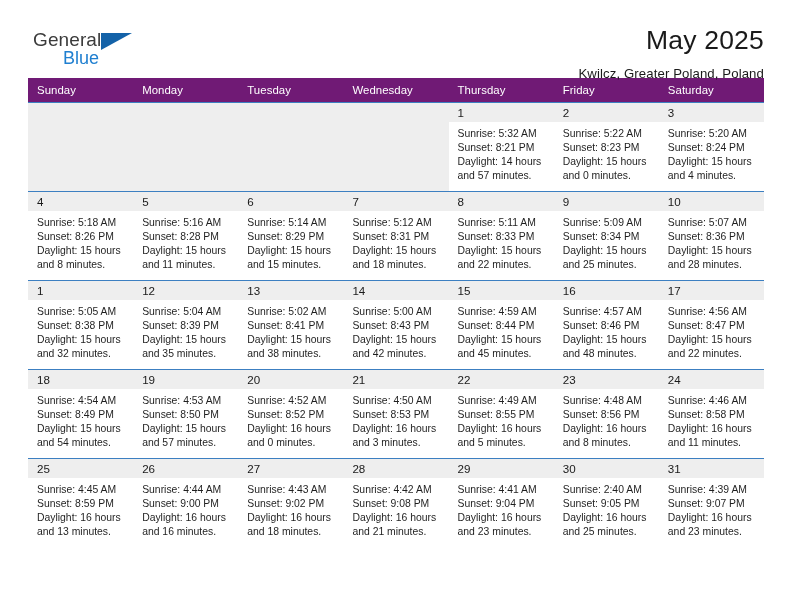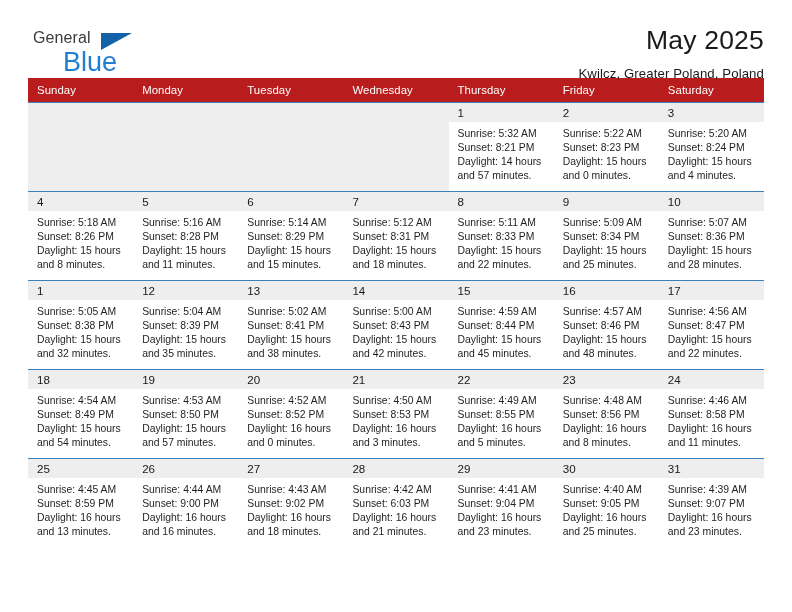--- a/index.html
+++ b/index.html
@@ -25,31 +25,31 @@
     padding: 24px 28px 0 33px;
     height: 78px;
   }
   .logo {
     position: relative;
     width: 120px;
     height: 48px;
     user-select: none;
   }
   .logo-general {
-    font-size: 16px;
+    font-size: 19px;
     letter-spacing: 0.1px;
     color: #3b3b3b;
     font-weight: 400;
     line-height: 1;
     position: absolute;
     top: 6px;
     left: 0;
   }
   .logo-blue {
-    font-size: 27px;
+    font-size: 18px;
     color: #1f7fd0;
     font-weight: 400;
     line-height: 1;
     position: absolute;
     top: 25px;
     left: 30px;
   }
   .logo-tri {
     position: absolute;
     top: 9px;
@@ -79,21 +79,21 @@
   }
 
   
   .calendar {
     margin: 0 28px 0 28px;
     width: 736px;
     border-collapse: collapse;
     table-layout: fixed;
   }
   .calendar th {
-    background: #b91c1c;
+    background: #701a75;
     color: #ffffff;
     font-size: 11.4px;
     font-weight: 400;
     text-align: left;
     padding: 6px 0 6px 9px;
     height: 22px;
     letter-spacing: 0.05px;
   }
   .calendar td {
     vertical-align: top;
@@ -419,38 +419,38 @@
               <div>Sunrise: 4:43 AM</div>
               <div>Sunset: 9:02 PM</div>
               <div>Daylight: 16 hours</div>
               <div>and 18 minutes.</div>
             </div>
           </td>
           <td>
             <div class="daynum-strip">28</div>
             <div class="cell-body">
               <div>Sunrise: 4:42 AM</div>
-              <div>Sunset: 6:03 PM</div>
+              <div>Sunset: 9:08 PM</div>
               <div>Daylight: 16 hours</div>
               <div>and 21 minutes.</div>
             </div>
           </td>
           <td>
             <div class="daynum-strip">29</div>
             <div class="cell-body">
               <div>Sunrise: 4:41 AM</div>
               <div>Sunset: 9:04 PM</div>
               <div>Daylight: 16 hours</div>
               <div>and 23 minutes.</div>
             </div>
           </td>
           <td>
             <div class="daynum-strip">30</div>
             <div class="cell-body">
-              <div>Sunrise: 4:40 AM</div>
+              <div>Sunrise: 2:40 AM</div>
               <div>Sunset: 9:05 PM</div>
               <div>Daylight: 16 hours</div>
               <div>and 25 minutes.</div>
             </div>
           </td>
           <td>
             <div class="daynum-strip">31</div>
             <div class="cell-body">
               <div>Sunrise: 4:39 AM</div>
               <div>Sunset: 9:07 PM</div>

